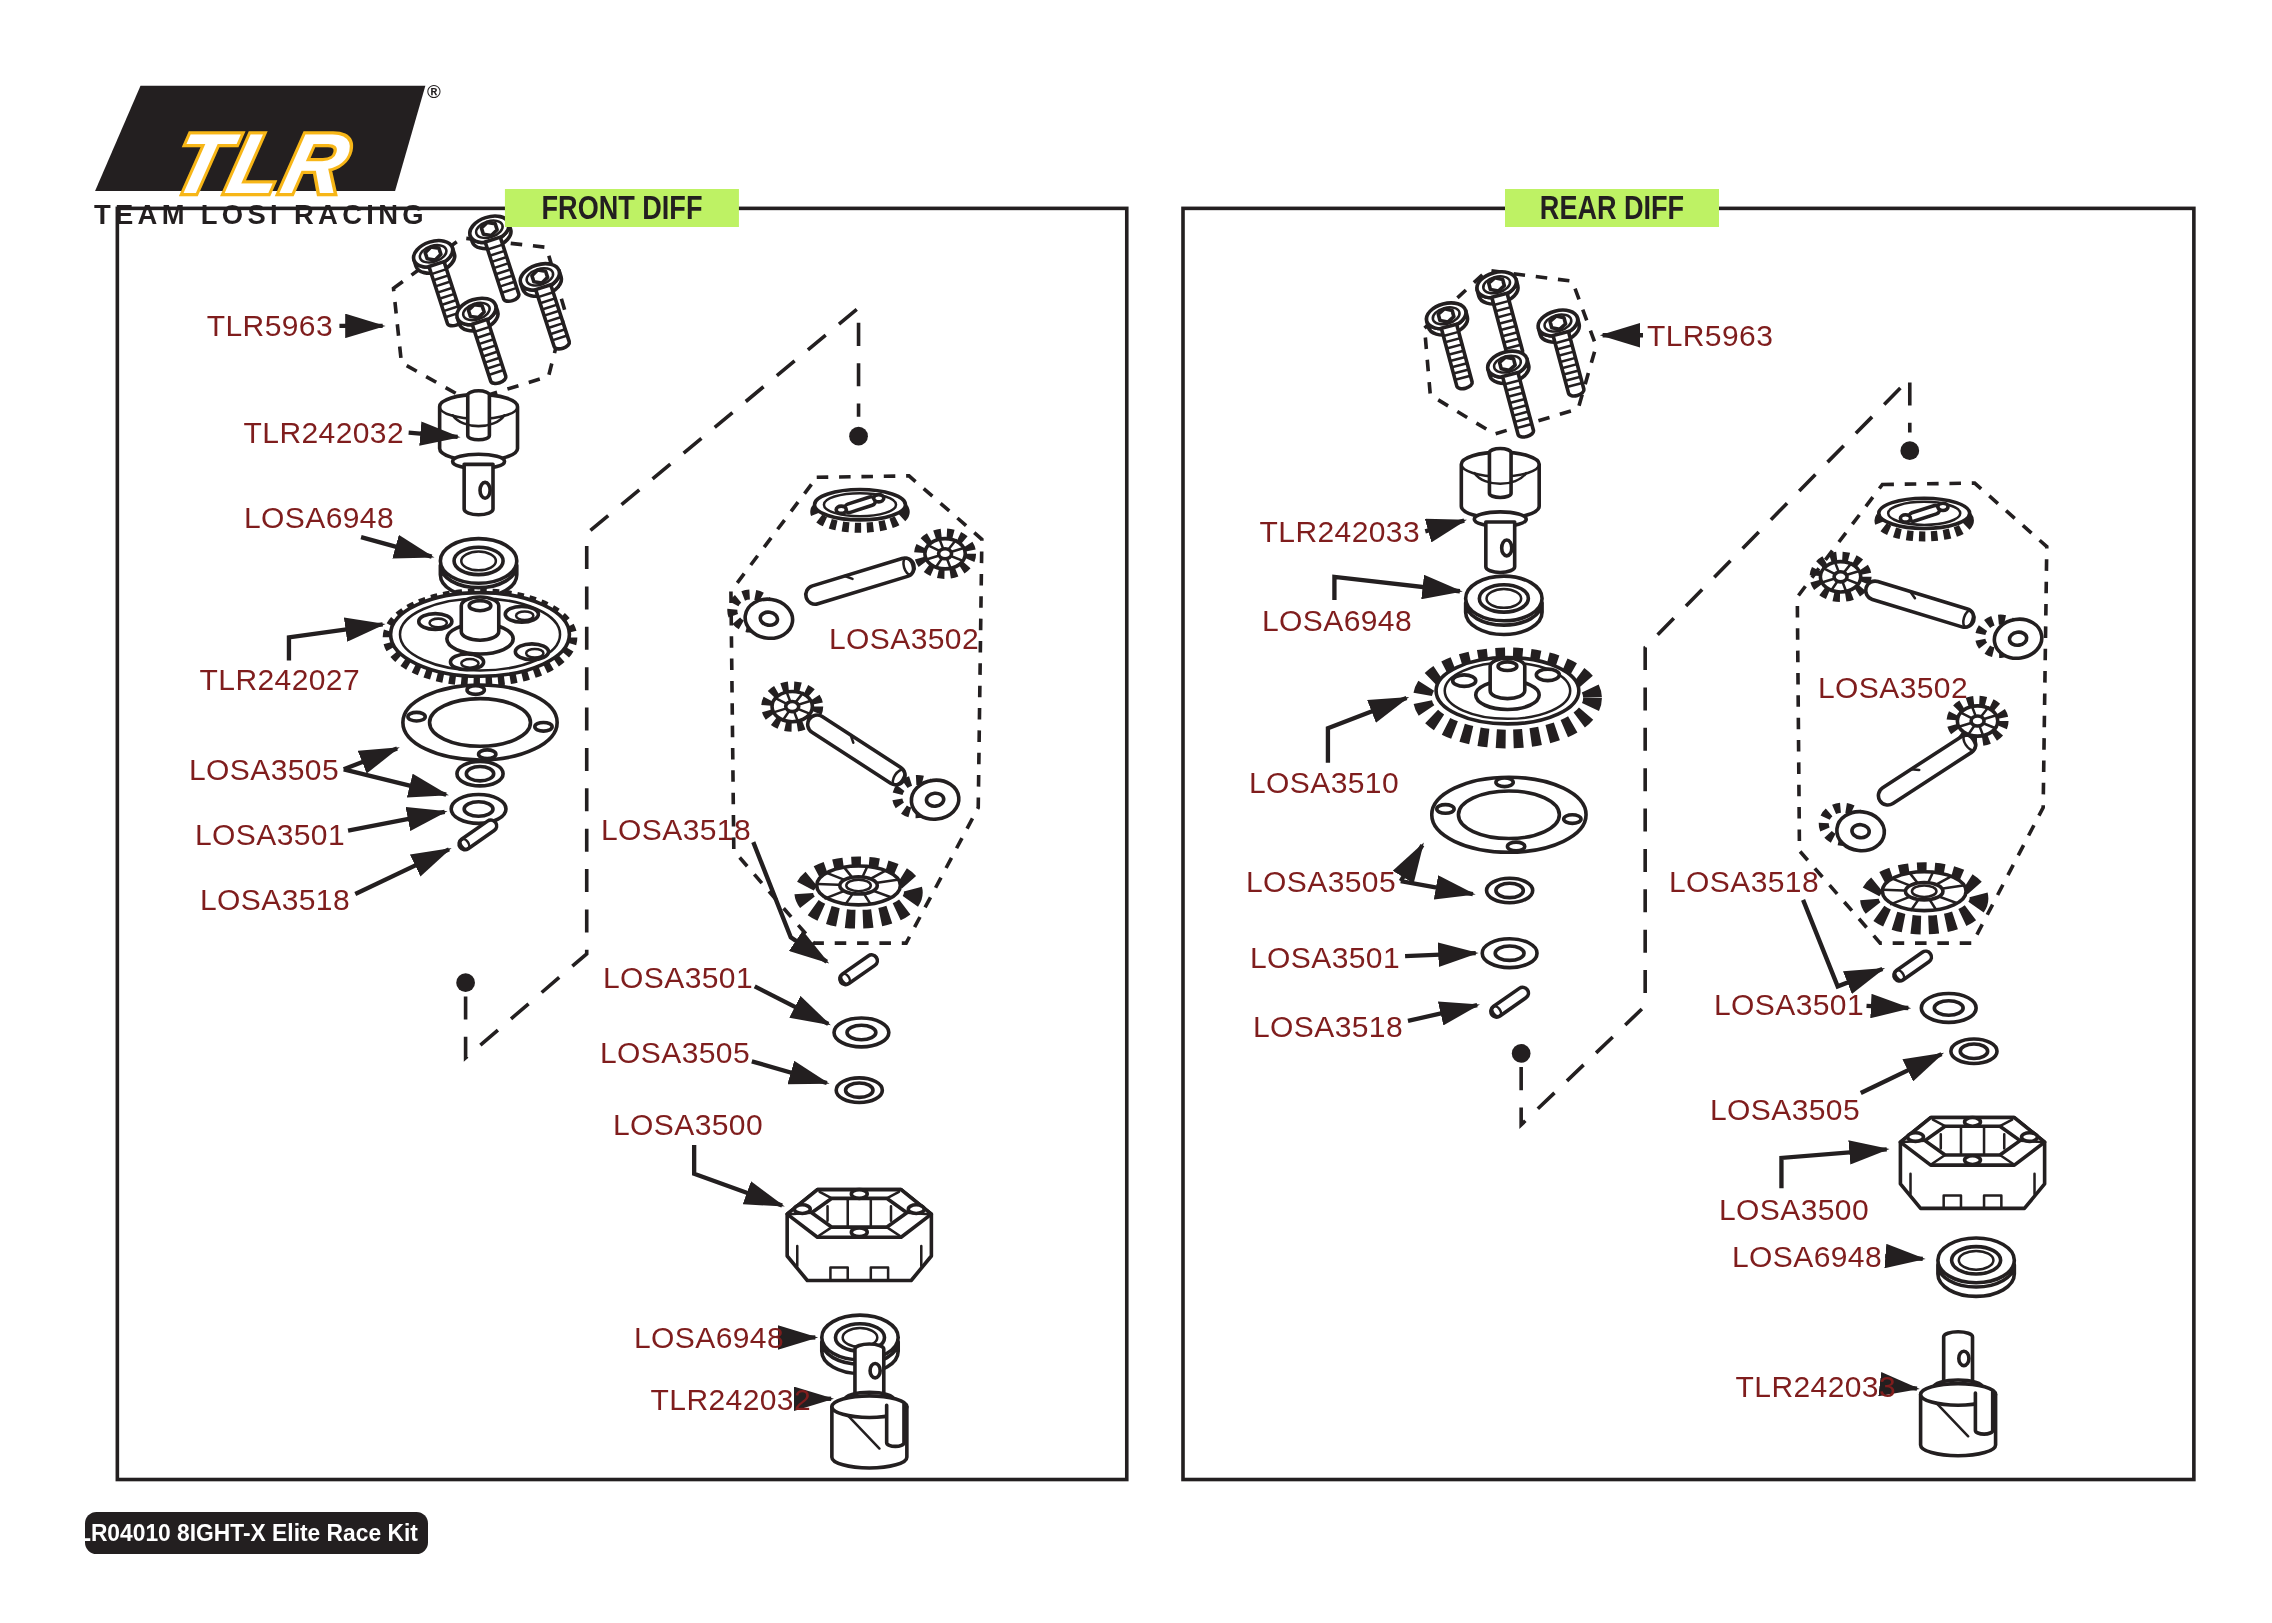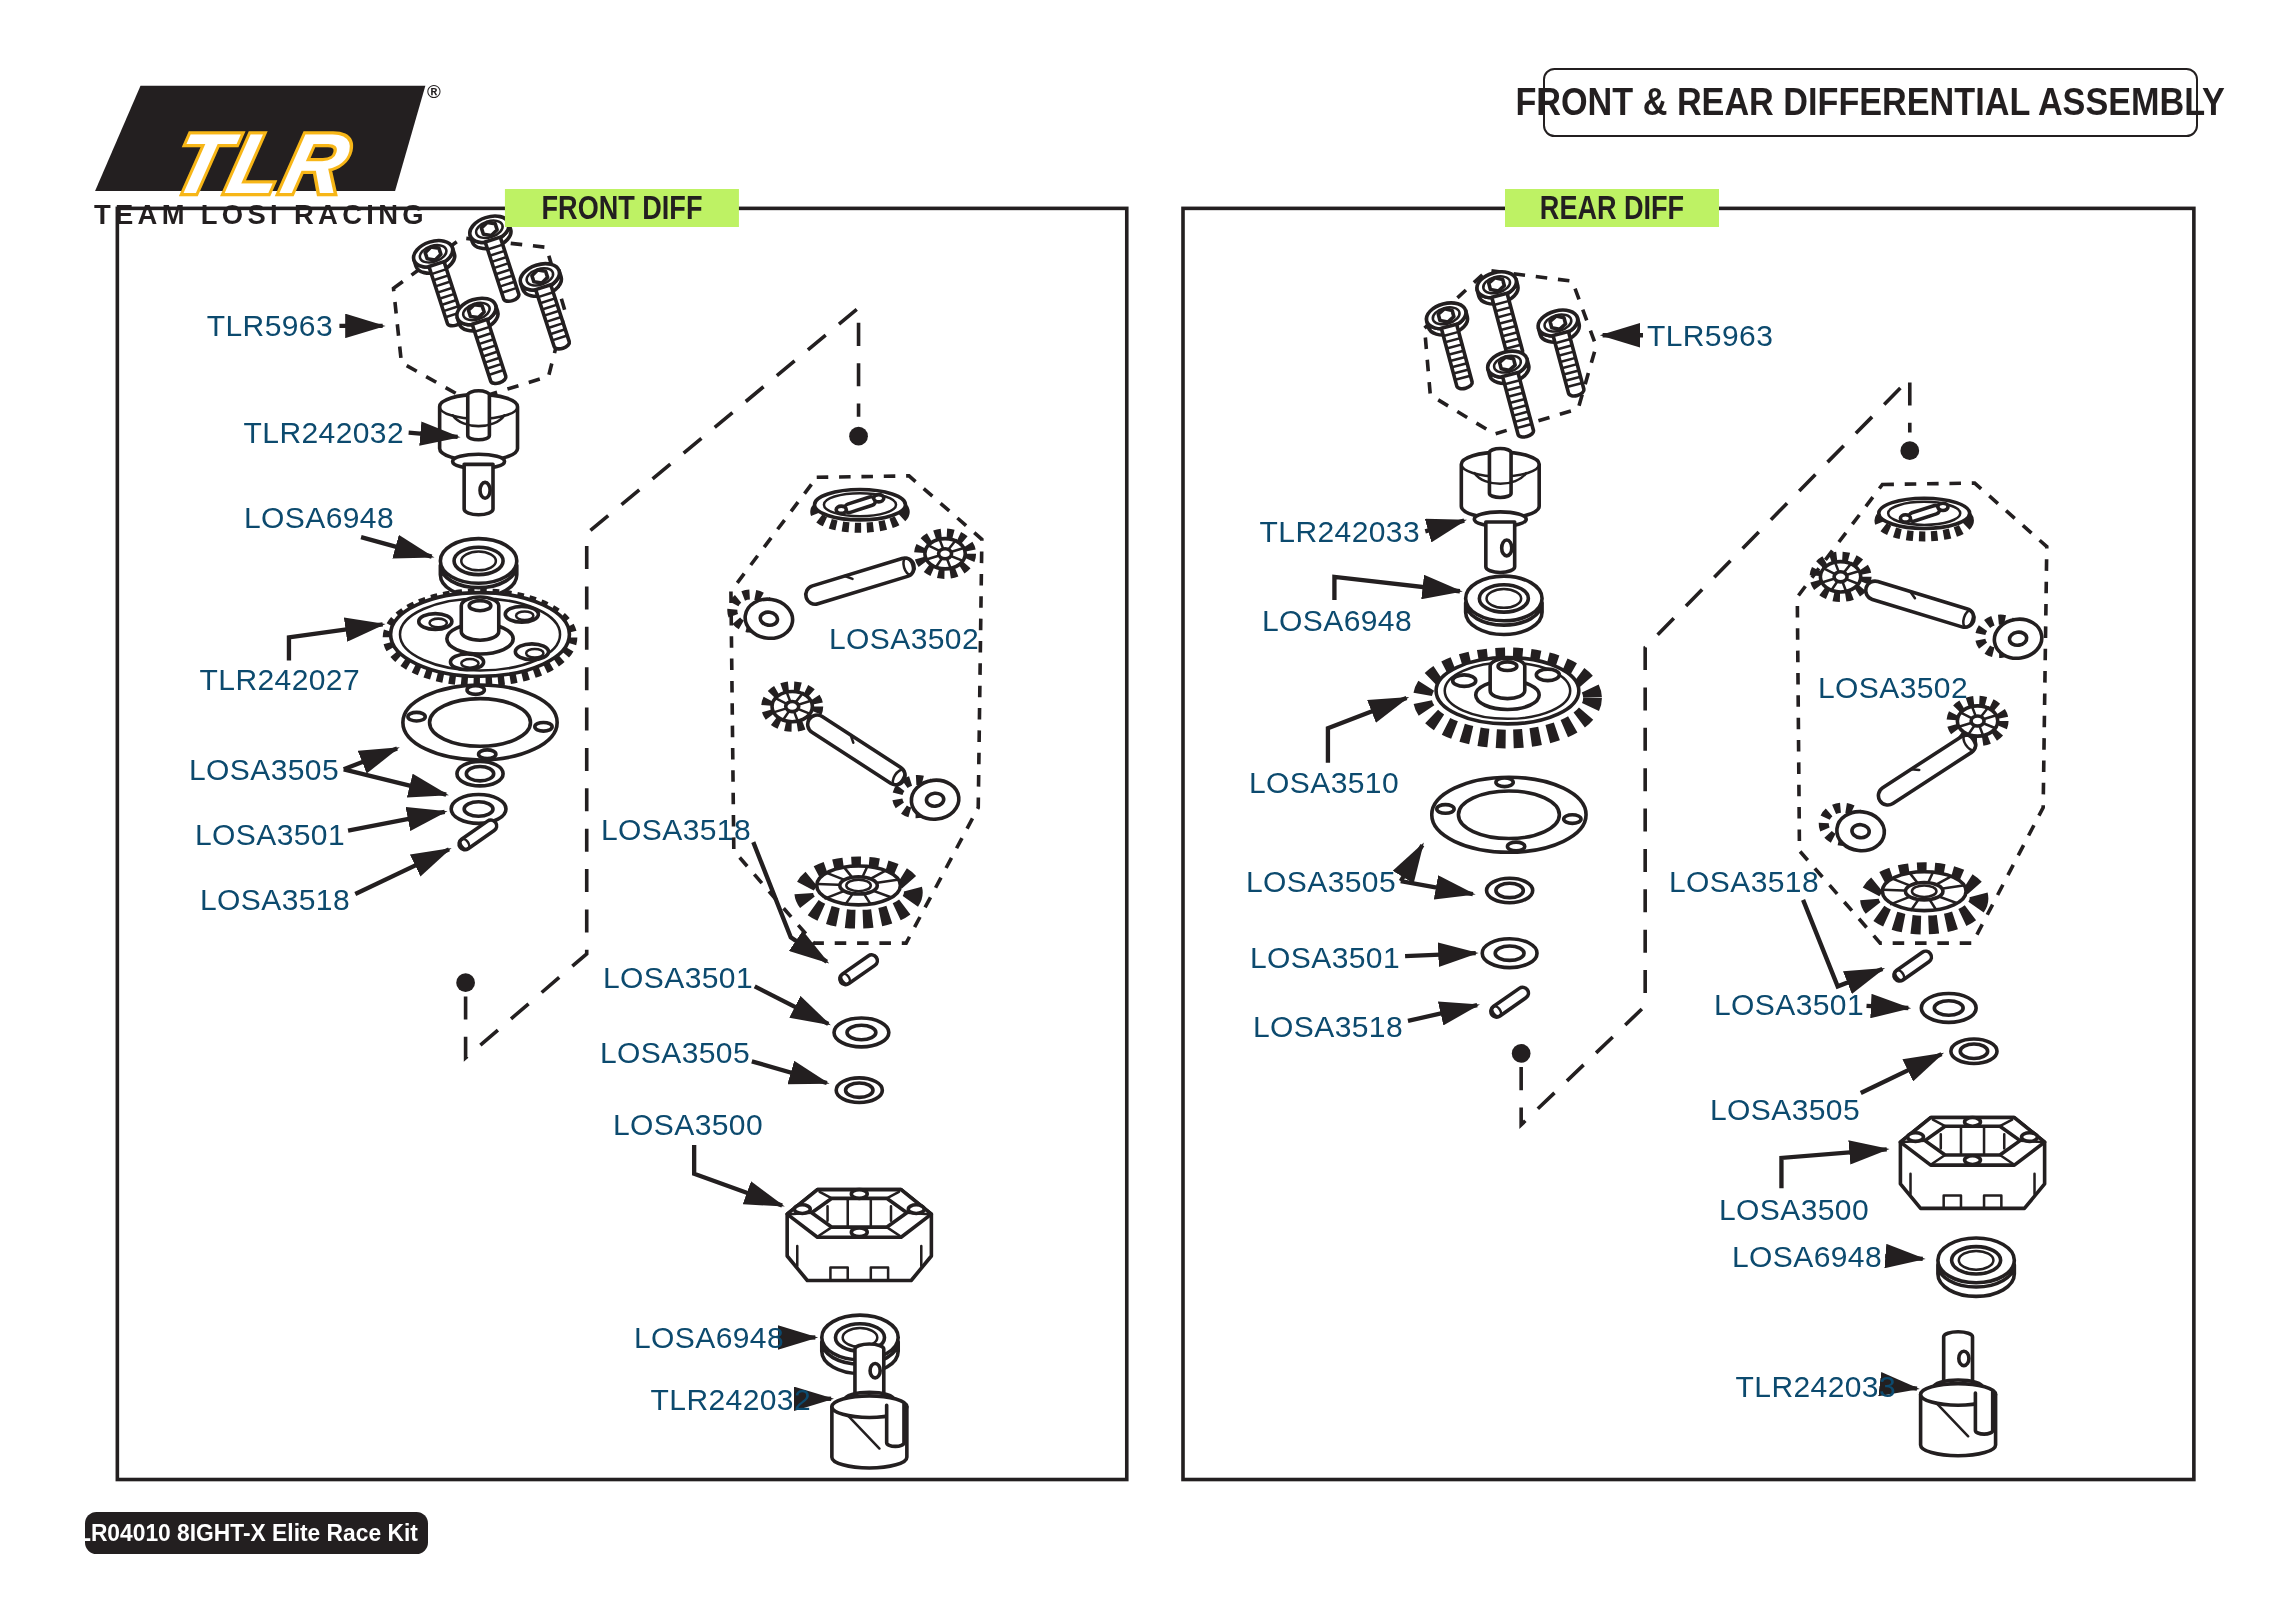--- a/index.html
+++ b/index.html
@@ -15,21 +15,21 @@
   .dash  { fill:none; stroke:#231f20; stroke-width:5; stroke-dasharray:16 15; }
   .fold  { fill:none; stroke:#231f20; stroke-width:5; stroke-dasharray:32 24; }
   .teeth { fill:none; stroke:#231f20; stroke-width:14; stroke-dasharray:9 8; }
   .teeth2{ fill:none; stroke:#231f20; stroke-width:26; stroke-dasharray:13 11; }
   .lead  { fill:none; stroke:#231f20; stroke-width:6; }
   .solid { fill:#231f20; stroke:none; }
   .panelborder { fill:none; stroke:#231f20; stroke-width:5; }
 
   .label {
     position:absolute; height:43px; line-height:43px; font-size:30px;
-    letter-spacing:0.4px; white-space:nowrap; color:#0c4a6e;
+    letter-spacing:0.4px; white-space:nowrap; color:#7f1d1d;
   }
   .r { text-align:right; }
   .l { text-align:left; }
 
   .panel-header {
     position:absolute; transform:translate(-50%,-50%); background:#bef264;
     padding:0 19px; font-size:33px; font-weight:bold; white-space:nowrap;
   }
   .panel-header span { display:inline-block; transform:scaleX(0.82); letter-spacing:0; }
 
@@ -306,23 +306,20 @@
     </g>
   </svg>
 
   <svg class="art" style="left:72px; top:69px; width:375px; height:166px;" viewBox="0 0 520 230">
     <polygon points="95,23 490,23 448,169 32,169" fill="#231f20"></polygon>
     <text transform="translate(262,140) skewX(-14)" text-anchor="middle" font-size="118" font-weight="bold" font-style="italic" font-family="Liberation Sans, sans-serif" fill="#ffffff" stroke="#f7b617" stroke-width="9" paint-order="stroke" letter-spacing="4" dominant-baseline="middle">TLR</text>
     <text x="502" y="40" text-anchor="middle" font-size="26" font-weight="bold" font-family="Liberation Sans, sans-serif" fill="#231f20">®</text>
     <text x="262" y="215" text-anchor="middle" font-size="38" font-weight="bold" font-family="Liberation Sans, sans-serif" fill="#231f20" letter-spacing="6">TEAM LOSI RACING</text>
   </svg>
 
-  <div class="title-box">
-    <span>FRONT &amp; REAR DIFFERENTIAL ASSEMBLY</span>
-  </div>
 
   <div class="panel-header" style="left:622px; top:208px;">
     <span>FRONT DIFF</span>
   </div>
   <div class="panel-header" style="left:1612px; top:208px;">
     <span>REAR DIFF</span>
   </div>
 
   <div class="label r" style="left:166px; top:304px; width:167px;">TLR5963</div>
   <div class="label r" style="left:224px; top:411px; width:180px;">TLR242032</div>

